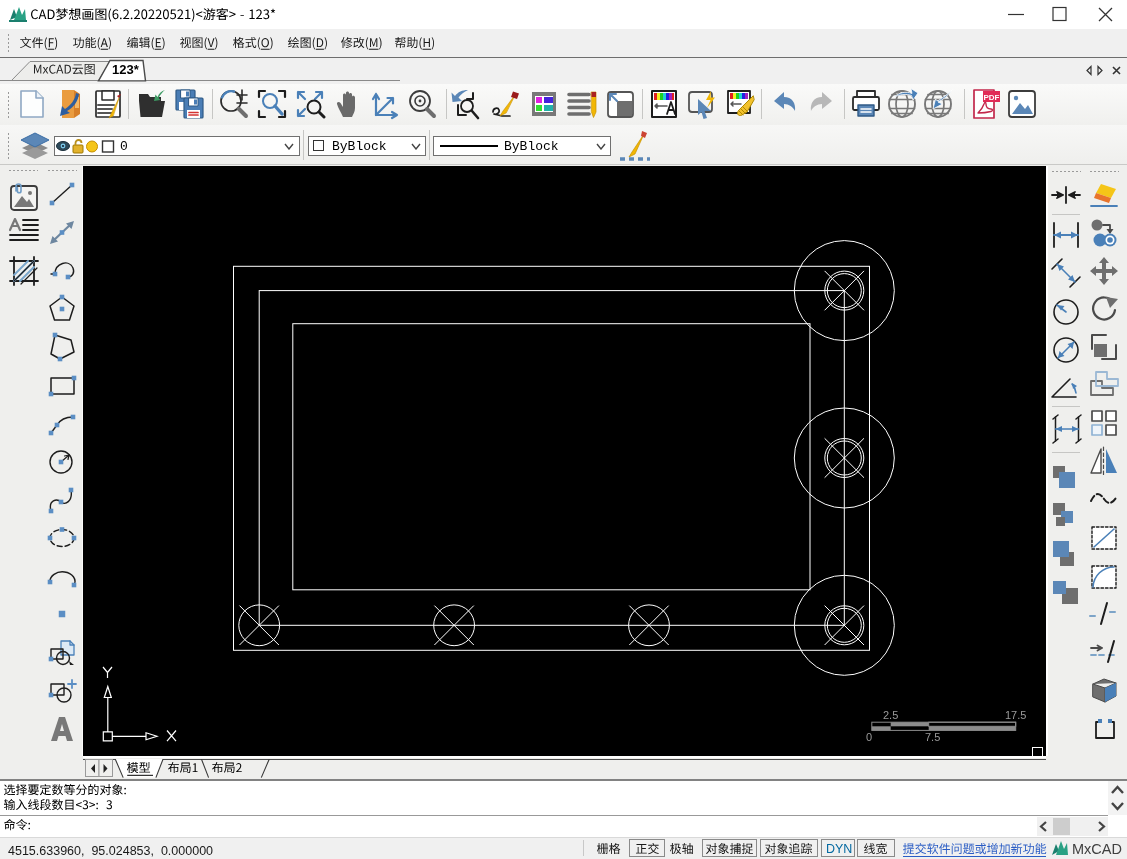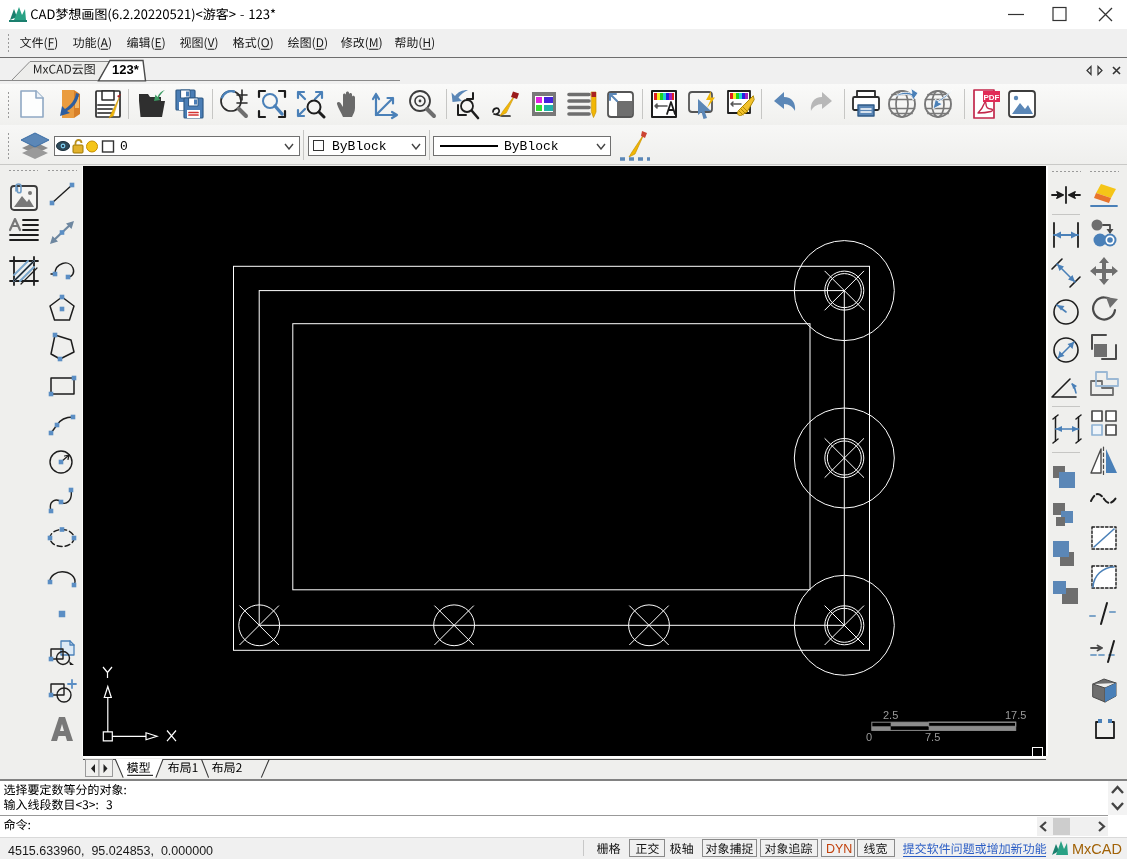--- a/index.html
+++ b/index.html
@@ -603,26 +603,26 @@
     </svg>
 <div class="abs" style="left:702px;top:839px;width:55px;height:18px;border:1px solid #8a8a8a"></div>
 <svg style="position:absolute;left:706px;top:842.5px;overflow:visible" width="47.1" height="11.1" viewBox="0.53 -10.12 47.12 11.08">
       <path d="M0.8 -8.5H4.9V-7.6H0.8ZM4.6 -8.5H4.8L4.9 -8.5L5.5 -8.3Q5.3 -6 4.7 -4.2Q4.1 -2.4 3.2 -1.2Q2.3 0.1 1.2 0.9Q1.1 0.8 1 0.7Q0.9 0.5 0.8 0.4Q0.6 0.3 0.5 0.2Q1.6 -0.5 2.4 -1.7Q3.3 -2.9 3.8 -4.5Q4.4 -6.2 4.6 -8.3ZM1.1 -5.4 1.7 -6Q2.3 -5.5 3 -4.9Q3.6 -4.3 4.2 -3.6Q4.7 -3 5.2 -2.4Q5.7 -1.8 5.9 -1.2L5.2 -0.6Q5 -1.1 4.5 -1.7Q4 -2.3 3.5 -3Q2.9 -3.6 2.3 -4.3Q1.7 -4.9 1.1 -5.4ZM5.8 -7.2H11.5V-6.3H5.8ZM9.2 -10.1H10.1V-0.3Q10.1 0.2 10 0.4Q9.8 0.6 9.6 0.8Q9.3 0.9 8.8 0.9Q8.3 1 7.6 1Q7.5 0.8 7.5 0.7Q7.4 0.5 7.4 0.3Q7.3 0.1 7.3 0Q7.8 0 8.3 0Q8.7 0 8.9 0Q9 0 9.1 -0Q9.2 -0.1 9.2 -0.3ZM6 -4.7 6.8 -5.1Q7 -4.7 7.3 -4.2Q7.6 -3.7 7.8 -3.2Q8 -2.8 8.1 -2.4L7.3 -2Q7.2 -2.4 7 -2.9Q6.8 -3.3 6.6 -3.8Q6.3 -4.3 6 -4.7ZM16.2 -4.6 16.8 -5.1Q17.7 -4.5 18.3 -3.9Q18.9 -3.3 19.2 -2.6Q19.5 -1.9 19.6 -1.3Q19.6 -0.7 19.4 -0.3Q19.2 0.2 18.8 0.5Q18.5 0.7 18.2 0.8Q17.9 0.8 17.6 0.8Q17.3 0.8 17.1 0.8Q16.8 0.8 16.5 0.8Q16.5 0.6 16.4 0.4Q16.4 0.2 16.3 -0Q16.6 0 16.9 0Q17.2 0 17.4 0Q17.6 0 17.9 0Q18.1 -0 18.2 -0.2Q18.6 -0.4 18.7 -0.9Q18.8 -1.4 18.6 -2Q18.4 -2.7 17.8 -3.3Q17.2 -4 16.2 -4.6ZM17.5 -4 18.1 -3.6Q17.7 -3.3 17.2 -3Q16.7 -2.7 16.1 -2.4Q15.5 -2.1 14.9 -1.9Q14.2 -1.6 13.7 -1.5Q13.6 -1.6 13.4 -1.8Q13.3 -2 13.2 -2.1Q13.9 -2.3 14.7 -2.6Q15.5 -2.9 16.3 -3.2Q17 -3.6 17.5 -4ZM18.4 -2.8 19 -2.5Q18.5 -2 17.9 -1.6Q17.2 -1.2 16.5 -0.8Q15.8 -0.5 15 -0.2Q14.2 0.1 13.5 0.3Q13.5 0.2 13.3 -0Q13.1 -0.2 13 -0.4Q13.7 -0.5 14.5 -0.8Q15.2 -1 15.9 -1.4Q16.7 -1.7 17.3 -2.1Q17.9 -2.4 18.4 -2.8ZM15.8 -9.3H19.3V-8.6H15.8ZM18.2 -7.4 18.9 -7.2Q18.4 -6.1 17.6 -5.3Q16.7 -4.5 15.6 -4Q14.5 -3.4 13.2 -3Q13.2 -3.1 13.1 -3.3Q13 -3.4 12.9 -3.5Q12.9 -3.6 12.8 -3.7Q14 -4 15.1 -4.5Q16.2 -5 17 -5.7Q17.8 -6.4 18.2 -7.4ZM21.6 -4.8 22.3 -4.2Q21.8 -3.9 21.3 -3.6Q20.7 -3.2 20.1 -3Q19.6 -2.7 19.1 -2.4L18.5 -2.9Q19 -3.2 19.6 -3.5Q20.1 -3.8 20.7 -4.1Q21.2 -4.5 21.6 -4.8ZM14.8 -6.9V-5.6H21.3V-6.9ZM13.9 -7.6H22.2V-4.9H13.9ZM16.1 -10.1 17 -9.9Q16.4 -9 15.4 -8.1Q14.5 -7.2 13.2 -6.5Q13.2 -6.6 13.1 -6.7Q12.9 -6.8 12.8 -6.9Q12.7 -7 12.6 -7.1Q13.4 -7.5 14.1 -8Q14.8 -8.6 15.3 -9.1Q15.8 -9.6 16.1 -10.1ZM19 -9.3H19.2L19.3 -9.3L19.9 -8.9Q19.7 -8.6 19.5 -8.2Q19.2 -7.9 18.9 -7.6Q18.6 -7.2 18.4 -7Q18.3 -7.1 18.1 -7.2Q17.9 -7.4 17.7 -7.4Q18 -7.7 18.2 -7.9Q18.4 -8.2 18.6 -8.5Q18.9 -8.9 19 -9.1ZM20.4 -3.7Q20.6 -3.1 21.1 -2.5Q21.5 -1.9 22.1 -1.3Q22.7 -0.8 23.4 -0.4Q23.3 -0.3 23.2 -0.2Q23.1 -0.1 23 0.1Q22.9 0.2 22.8 0.3Q22 -0.1 21.4 -0.7Q20.8 -1.3 20.4 -2Q20 -2.7 19.8 -3.3ZM28.5 -8.3H35.4V-7.5H28.5ZM28.8 -6.3H34.7V-5.5H29.6V0.9H28.8ZM34.3 -6.3H35.1V0Q35.1 0.4 35 0.5Q35 0.7 34.7 0.8Q34.5 0.9 34.1 0.9Q33.7 1 33.2 0.9Q33.2 0.8 33.1 0.6Q33 0.4 32.9 0.2Q33.3 0.2 33.7 0.2Q34 0.2 34.1 0.2Q34.3 0.2 34.3 0ZM31.4 -10.1H32.3V0.8H31.4ZM29.1 -4.3H34.8V-3.5H29.1ZM29.1 -2.3H34.8V-1.5H29.1ZM32.8 -9.4 33.2 -10Q33.5 -9.8 33.9 -9.6Q34.3 -9.4 34.6 -9.2Q34.9 -9 35.2 -8.9L34.7 -8.2Q34.5 -8.4 34.2 -8.6Q33.8 -8.8 33.5 -9Q33.1 -9.2 32.8 -9.4ZM24.3 -3.7Q24.9 -3.8 25.5 -4Q26.2 -4.2 26.9 -4.4Q27.7 -4.6 28.4 -4.9L28.5 -4Q27.5 -3.7 26.4 -3.4Q25.4 -3.1 24.5 -2.8ZM24.5 -7.7H28.4V-6.8H24.5ZM26.2 -10.1H27V-0.1Q27 0.3 26.9 0.5Q26.8 0.7 26.6 0.8Q26.4 0.9 26 0.9Q25.6 1 25 1Q25 0.8 24.9 0.6Q24.8 0.3 24.7 0.1Q25.2 0.2 25.5 0.2Q25.8 0.2 25.9 0.1Q26.1 0.1 26.1 0.1Q26.2 0 26.2 -0.1ZM36.3 -3.7Q37.1 -3.9 38.1 -4.2Q39.1 -4.5 40.2 -4.8L40.3 -4Q39.3 -3.7 38.3 -3.4Q37.4 -3.1 36.6 -2.8ZM36.5 -7.7H40.3V-6.8H36.5ZM38 -10.1H38.8V-0.1Q38.8 0.2 38.7 0.5Q38.6 0.7 38.4 0.8Q38.2 0.9 37.8 0.9Q37.5 0.9 36.9 0.9Q36.9 0.8 36.8 0.5Q36.7 0.3 36.6 0.1Q37 0.1 37.3 0.1Q37.7 0.1 37.8 0.1Q37.9 0.1 37.9 0Q38 0 38 -0.1ZM43.8 -3.7H47.1V-2.9H43.8ZM41.7 -2.8Q41.9 -1.9 42.3 -1.4Q42.7 -0.8 43.1 -0.5Q43.6 -0.2 44.2 -0.1Q44.8 -0 45.4 -0Q45.6 -0 45.8 -0Q46.1 -0 46.5 -0Q46.9 -0 47.2 -0Q47.5 -0 47.7 -0Q47.6 0.1 47.5 0.3Q47.4 0.6 47.4 0.7H46.9H45.4Q44.6 0.7 43.9 0.6Q43.3 0.5 42.7 0.1Q42.2 -0.2 41.8 -0.9Q41.4 -1.6 41.1 -2.7ZM43.4 -6H44.3V0.5L43.4 0.2ZM41.2 -4.3 42.1 -4.2Q41.9 -2.5 41.5 -1.2Q41 0.1 40.1 1Q40 0.9 39.9 0.8Q39.8 0.7 39.7 0.6Q39.5 0.4 39.4 0.4Q40.3 -0.4 40.7 -1.5Q41.1 -2.7 41.2 -4.3ZM41.9 -8.7V-6.4H45.8V-8.7ZM41 -9.5H46.7V-5.6H41Z" fill="#1a1a1a"></path>
     </svg>
 <div class="abs" style="left:760px;top:839px;width:58px;height:18px;border:1px solid #8a8a8a"></div>
 <svg style="position:absolute;left:765px;top:842.5px;overflow:visible" width="47.1" height="11.1" viewBox="0.53 -10.16 47.09 11.11">
       <path d="M0.8 -8.5H4.9V-7.6H0.8ZM4.6 -8.5H4.8L4.9 -8.5L5.5 -8.3Q5.3 -6 4.7 -4.2Q4.1 -2.4 3.2 -1.2Q2.3 0.1 1.2 0.9Q1.1 0.8 1 0.7Q0.9 0.5 0.8 0.4Q0.6 0.3 0.5 0.2Q1.6 -0.5 2.4 -1.7Q3.3 -2.9 3.8 -4.5Q4.4 -6.2 4.6 -8.3ZM1.1 -5.4 1.7 -6Q2.3 -5.5 3 -4.9Q3.6 -4.3 4.2 -3.6Q4.7 -3 5.2 -2.4Q5.7 -1.8 5.9 -1.2L5.2 -0.6Q5 -1.1 4.5 -1.7Q4 -2.3 3.5 -3Q2.9 -3.6 2.3 -4.3Q1.7 -4.9 1.1 -5.4ZM5.8 -7.2H11.5V-6.3H5.8ZM9.2 -10.1H10.1V-0.3Q10.1 0.2 10 0.4Q9.8 0.6 9.6 0.8Q9.3 0.9 8.8 0.9Q8.3 1 7.6 1Q7.5 0.8 7.5 0.7Q7.4 0.5 7.4 0.3Q7.3 0.1 7.3 0Q7.8 0 8.3 0Q8.7 0 8.9 0Q9 0 9.1 -0Q9.2 -0.1 9.2 -0.3ZM6 -4.7 6.8 -5.1Q7 -4.7 7.3 -4.2Q7.6 -3.7 7.8 -3.2Q8 -2.8 8.1 -2.4L7.3 -2Q7.2 -2.4 7 -2.9Q6.8 -3.3 6.6 -3.8Q6.3 -4.3 6 -4.7ZM16.2 -4.6 16.8 -5.1Q17.7 -4.5 18.3 -3.9Q18.9 -3.3 19.2 -2.6Q19.5 -1.9 19.6 -1.3Q19.6 -0.7 19.4 -0.3Q19.2 0.2 18.8 0.5Q18.5 0.7 18.2 0.8Q17.9 0.8 17.6 0.8Q17.3 0.8 17.1 0.8Q16.8 0.8 16.5 0.8Q16.5 0.6 16.4 0.4Q16.4 0.2 16.3 -0Q16.6 0 16.9 0Q17.2 0 17.4 0Q17.6 0 17.9 0Q18.1 -0 18.2 -0.2Q18.6 -0.4 18.7 -0.9Q18.8 -1.4 18.6 -2Q18.4 -2.7 17.8 -3.3Q17.2 -4 16.2 -4.6ZM17.5 -4 18.1 -3.6Q17.7 -3.3 17.2 -3Q16.7 -2.7 16.1 -2.4Q15.5 -2.1 14.9 -1.9Q14.2 -1.6 13.7 -1.5Q13.6 -1.6 13.4 -1.8Q13.3 -2 13.2 -2.1Q13.9 -2.3 14.7 -2.6Q15.5 -2.9 16.3 -3.2Q17 -3.6 17.5 -4ZM18.4 -2.8 19 -2.5Q18.5 -2 17.9 -1.6Q17.2 -1.2 16.5 -0.8Q15.8 -0.5 15 -0.2Q14.2 0.1 13.5 0.3Q13.5 0.2 13.3 -0Q13.1 -0.2 13 -0.4Q13.7 -0.5 14.5 -0.8Q15.2 -1 15.9 -1.4Q16.7 -1.7 17.3 -2.1Q17.9 -2.4 18.4 -2.8ZM15.8 -9.3H19.3V-8.6H15.8ZM18.2 -7.4 18.9 -7.2Q18.4 -6.1 17.6 -5.3Q16.7 -4.5 15.6 -4Q14.5 -3.4 13.2 -3Q13.2 -3.1 13.1 -3.3Q13 -3.4 12.9 -3.5Q12.9 -3.6 12.8 -3.7Q14 -4 15.1 -4.5Q16.2 -5 17 -5.7Q17.8 -6.4 18.2 -7.4ZM21.6 -4.8 22.3 -4.2Q21.8 -3.9 21.3 -3.6Q20.7 -3.2 20.1 -3Q19.6 -2.7 19.1 -2.4L18.5 -2.9Q19 -3.2 19.6 -3.5Q20.1 -3.8 20.7 -4.1Q21.2 -4.5 21.6 -4.8ZM14.8 -6.9V-5.6H21.3V-6.9ZM13.9 -7.6H22.2V-4.9H13.9ZM16.1 -10.1 17 -9.9Q16.4 -9 15.4 -8.1Q14.5 -7.2 13.2 -6.5Q13.2 -6.6 13.1 -6.7Q12.9 -6.8 12.8 -6.9Q12.7 -7 12.6 -7.1Q13.4 -7.5 14.1 -8Q14.8 -8.6 15.3 -9.1Q15.8 -9.6 16.1 -10.1ZM19 -9.3H19.2L19.3 -9.3L19.9 -8.9Q19.7 -8.6 19.5 -8.2Q19.2 -7.9 18.9 -7.6Q18.6 -7.2 18.4 -7Q18.3 -7.1 18.1 -7.2Q17.9 -7.4 17.7 -7.4Q18 -7.7 18.2 -7.9Q18.4 -8.2 18.6 -8.5Q18.9 -8.9 19 -9.1ZM20.4 -3.7Q20.6 -3.1 21.1 -2.5Q21.5 -1.9 22.1 -1.3Q22.7 -0.8 23.4 -0.4Q23.3 -0.3 23.2 -0.2Q23.1 -0.1 23 0.1Q22.9 0.2 22.8 0.3Q22 -0.1 21.4 -0.7Q20.8 -1.3 20.4 -2Q20 -2.7 19.8 -3.3ZM29.1 -8.8H34.3V-5.7H29.1V-6.4H33.4V-8.1H29.1ZM31.1 -10.2 32.1 -10Q31.9 -9.6 31.7 -9.1Q31.5 -8.7 31.4 -8.4L30.6 -8.6Q30.7 -8.9 30.9 -9.4Q31 -9.8 31.1 -10.2ZM28.7 -8.8H29.6V-1H28.7ZM24.9 -9.2 25.6 -9.7Q25.9 -9.4 26.2 -9.1Q26.6 -8.8 26.9 -8.4Q27.2 -8.1 27.4 -7.9L26.7 -7.3Q26.5 -7.6 26.2 -7.9Q25.9 -8.2 25.6 -8.6Q25.2 -8.9 24.9 -9.2ZM27.1 -5.9V-0.8H26.3V-5H24.6V-5.9ZM29.2 -4.5H34.7V-1.1H29.2V-1.8H33.9V-3.8H29.2ZM26.7 -1.2Q27 -1.2 27.2 -1Q27.5 -0.8 27.9 -0.6Q28.5 -0.2 29.2 -0.2Q30 -0.1 31 -0.1Q31.5 -0.1 32.1 -0.1Q32.7 -0.1 33.4 -0.1Q34 -0.2 34.6 -0.2Q35.2 -0.3 35.6 -0.3Q35.6 -0.2 35.5 -0Q35.5 0.1 35.4 0.3Q35.4 0.5 35.4 0.6Q35 0.6 34.4 0.7Q33.9 0.7 33.2 0.7Q32.6 0.7 32 0.7Q31.4 0.7 30.9 0.7Q29.9 0.7 29.1 0.6Q28.3 0.5 27.8 0.2Q27.4 -0 27.2 -0.2Q26.9 -0.4 26.7 -0.4Q26.5 -0.4 26.3 -0.2Q26 -0 25.7 0.2Q25.4 0.5 25.1 0.9L24.6 0.1Q25.1 -0.4 25.7 -0.8Q26.3 -1.2 26.7 -1.2ZM42.1 -6.5H46.3V-5.7H42.1ZM41 -4.3H47.5V-3.5H41ZM41.1 -8.6H47.3V-6.6H46.4V-7.8H41.9V-6.6H41.1ZM43.8 -3.9H44.6V-0Q44.6 0.3 44.5 0.5Q44.5 0.7 44.2 0.8Q44 0.9 43.6 0.9Q43.2 0.9 42.7 0.9Q42.6 0.7 42.6 0.5Q42.5 0.3 42.4 0.1Q42.8 0.2 43.1 0.2Q43.5 0.2 43.6 0.1Q43.8 0.1 43.8 -0ZM42.1 -2.7 42.9 -2.4Q42.7 -2 42.4 -1.5Q42.1 -1 41.8 -0.5Q41.4 -0.1 41.1 0.3Q41 0.2 40.9 0.1Q40.8 -0 40.7 -0.1Q40.5 -0.2 40.4 -0.3Q40.9 -0.7 41.3 -1.4Q41.8 -2 42.1 -2.7ZM45.4 -2.4 46.1 -2.7Q46.4 -2.3 46.7 -1.8Q47 -1.4 47.2 -1Q47.5 -0.5 47.6 -0.2L46.8 0.2Q46.7 -0.2 46.5 -0.6Q46.2 -1 46 -1.5Q45.7 -2 45.4 -2.4ZM37.7 -8.8V-6.7H39.7V-8.8ZM37 -9.6H40.5V-5.9H37ZM38.6 -6.2H39.3V-0.8H38.6ZM37 -4.7H37.8V-0.4H37ZM36.4 -0.5Q36.9 -0.6 37.6 -0.8Q38.3 -1 39.1 -1.2Q39.9 -1.5 40.7 -1.7L40.8 -0.9Q39.7 -0.6 38.6 -0.2Q37.5 0.1 36.6 0.3ZM38.9 -4.2H40.7V-3.4H38.9ZM43.2 -9.9 44.1 -10.1Q44.3 -9.7 44.5 -9.2Q44.7 -8.8 44.8 -8.4L43.9 -8.2Q43.8 -8.5 43.6 -9Q43.4 -9.5 43.2 -9.9Z" fill="#1a1a1a"></path>
     </svg>
 <div class="abs" style="left:821px;top:839px;width:34px;height:18px;border:1px solid #8a8a8a"></div>
-<div class="abs" style="left:826px;top:842px;font:12.5px 'Liberation Sans';color:#c2410c">DYN</div>
+<div class="abs" style="left:826px;top:842px;font:12.5px 'Liberation Sans';color:#0369a1">DYN</div>
 <div class="abs" style="left:857px;top:839px;width:38px;height:18px;border:1px solid #8a8a8a"></div>
 <svg style="position:absolute;left:864px;top:842.5px;overflow:visible" width="23.0" height="11.3" viewBox="0.57 -10.2 22.96 11.33">
       <path d="M0.9 -2.2Q0.9 -2.3 0.9 -2.4Q0.8 -2.6 0.8 -2.7Q0.7 -2.9 0.7 -3Q0.9 -3.1 1.1 -3.3Q1.3 -3.5 1.6 -3.8Q1.7 -4 2 -4.3Q2.3 -4.7 2.6 -5.2Q3 -5.7 3.4 -6.3Q3.7 -6.9 4.1 -7.6L4.8 -7.1Q4.1 -5.9 3.3 -4.7Q2.4 -3.5 1.6 -2.7V-2.6Q1.6 -2.6 1.5 -2.6Q1.4 -2.6 1.2 -2.5Q1.1 -2.4 1 -2.3Q0.9 -2.3 0.9 -2.2ZM0.9 -2.2 0.9 -2.9 1.3 -3.2 4.6 -3.8Q4.6 -3.6 4.6 -3.4Q4.6 -3.2 4.6 -3.1Q3.5 -2.8 2.8 -2.7Q2.1 -2.5 1.7 -2.4Q1.4 -2.4 1.2 -2.3Q1 -2.2 0.9 -2.2ZM0.9 -5.1Q0.8 -5.2 0.8 -5.3Q0.7 -5.5 0.7 -5.6Q0.6 -5.8 0.6 -5.9Q0.7 -6 0.9 -6.2Q1.1 -6.4 1.3 -6.7Q1.3 -6.8 1.5 -7.2Q1.7 -7.5 2 -8Q2.2 -8.4 2.5 -9Q2.7 -9.5 2.9 -10L3.7 -9.6Q3.4 -8.9 3 -8.2Q2.7 -7.4 2.2 -6.8Q1.8 -6.1 1.4 -5.6V-5.5Q1.4 -5.5 1.3 -5.5Q1.2 -5.4 1.1 -5.4Q1 -5.3 0.9 -5.2Q0.9 -5.1 0.9 -5.1ZM0.9 -5.1 0.8 -5.7 1.3 -6 3.5 -6.2Q3.5 -6.1 3.5 -5.9Q3.4 -5.6 3.4 -5.5Q2.7 -5.4 2.2 -5.3Q1.7 -5.3 1.5 -5.2Q1.2 -5.2 1.1 -5.1Q0.9 -5.1 0.9 -5.1ZM0.6 -0.7Q1.1 -0.8 1.8 -0.9Q2.4 -1.1 3.2 -1.3Q3.9 -1.5 4.6 -1.7L4.8 -1Q3.7 -0.6 2.7 -0.3Q1.7 -0 0.8 0.2ZM5.2 -7.2 10.8 -8 11 -7.2 5.3 -6.4ZM5 -4.6 11.2 -5.8 11.3 -5 5.1 -3.8ZM7 -10.1H7.9Q7.9 -8.7 8 -7.4Q8 -6.1 8.2 -5Q8.3 -3.8 8.5 -2.9Q8.7 -2 9 -1.3Q9.3 -0.7 9.6 -0.3Q10 0.1 10.4 0.1Q10.5 0.1 10.6 -0.1Q10.7 -0.2 10.8 -0.5Q10.9 -0.8 10.9 -1.3Q11 -1.1 11.2 -1Q11.4 -0.9 11.6 -0.8Q11.5 -0.1 11.3 0.2Q11.2 0.6 10.9 0.8Q10.7 0.9 10.3 0.9Q9.7 0.9 9.2 0.5Q8.7 0.1 8.4 -0.6Q8 -1.4 7.8 -2.4Q7.5 -3.4 7.3 -4.6Q7.2 -5.9 7.1 -7.3Q7 -8.6 7 -10.1ZM8.5 -9.4 9 -9.9Q9.3 -9.7 9.6 -9.6Q9.9 -9.4 10.2 -9.2Q10.5 -9 10.7 -8.8L10.2 -8.3Q9.9 -8.5 9.4 -8.8Q8.9 -9.1 8.5 -9.4ZM10.6 -4.2 11.4 -3.8Q10.7 -2.8 9.8 -1.9Q8.8 -1.1 7.6 -0.4Q6.4 0.3 5.1 0.7Q5 0.6 4.9 0.4Q4.7 0.2 4.6 0Q5.9 -0.4 7 -1Q8.2 -1.6 9.1 -2.4Q10 -3.2 10.6 -4.2ZM12.9 -9H23.1V-6.8H22.2V-8.2H13.8V-6.8H12.9ZM14.1 -7H21.9V-6.3H14.1ZM15.9 -7.8H16.8V-5.4H15.9ZM19.2 -7.8H20.1V-5.4H19.2ZM18.3 -2.3H19.2V-0.4Q19.2 -0.1 19.3 -0.1Q19.4 0 19.9 0Q20 0 20.3 0Q20.6 0 20.9 0Q21.2 0 21.5 0Q21.8 0 22 0Q22.3 0 22.4 -0.1Q22.6 -0.2 22.6 -0.6Q22.7 -1 22.7 -1.8Q22.8 -1.7 23 -1.6Q23.1 -1.6 23.3 -1.5Q23.4 -1.5 23.5 -1.4Q23.5 -0.5 23.3 -0Q23.2 0.4 22.9 0.6Q22.6 0.8 22 0.8Q22 0.8 21.7 0.8Q21.5 0.8 21.2 0.8Q20.9 0.8 20.6 0.8Q20.3 0.8 20.1 0.8Q19.9 0.8 19.8 0.8Q19.2 0.8 18.9 0.7Q18.5 0.6 18.4 0.4Q18.3 0.1 18.3 -0.3ZM17.2 -9.9 18.1 -10.2Q18.3 -9.9 18.5 -9.5Q18.7 -9.1 18.8 -8.8L17.8 -8.5Q17.8 -8.8 17.6 -9.2Q17.4 -9.6 17.2 -9.9ZM17.3 -3.8H18.2V-2.8Q18.2 -2.4 18.2 -2Q18.1 -1.6 17.8 -1.2Q17.5 -0.8 16.9 -0.4Q16.3 0.1 15.4 0.4Q14.5 0.8 13.1 1.1Q13.1 1 13 0.9Q12.8 0.8 12.7 0.6Q12.6 0.5 12.5 0.4Q13.8 0.1 14.7 -0.2Q15.6 -0.5 16.1 -0.9Q16.6 -1.2 16.9 -1.6Q17.1 -1.9 17.2 -2.2Q17.3 -2.6 17.3 -2.8ZM14.4 -5H21.6V-1.3H20.6V-4.2H15.3V-1.2H14.4Z" fill="#1a1a1a"></path>
     </svg>
 <svg style="position:absolute;left:903px;top:842.5px;overflow:visible" width="143.2" height="11.2" viewBox="0.35 -10.19 143.21 11.18">
       <path d="M5.7 -7.4V-6.5H9.7V-7.4ZM5.7 -9V-8.1H9.7V-9ZM4.9 -9.7H10.6V-5.8H4.9ZM4.4 -4.9H11.3V-4.1H4.4ZM7.3 -4.5H8.2V0.4L7.3 0ZM5.7 -2.3Q6 -1.3 6.5 -0.8Q7.1 -0.3 7.8 -0.2Q8.5 -0 9.3 -0Q9.4 -0 9.7 -0Q10 -0 10.4 -0Q10.8 -0 11.2 -0Q11.5 -0 11.6 -0Q11.6 0.1 11.5 0.2Q11.5 0.4 11.4 0.5Q11.4 0.7 11.4 0.8H10.9H9.3Q8.5 0.8 7.9 0.7Q7.2 0.6 6.7 0.3Q6.2 -0 5.8 -0.6Q5.4 -1.2 5.2 -2.1ZM7.9 -2.7H10.7V-2H7.9ZM5.1 -3.6 6 -3.5Q5.8 -2 5.3 -0.9Q4.8 0.2 4 1Q4 0.9 3.8 0.8Q3.7 0.7 3.6 0.6Q3.4 0.5 3.4 0.4Q4.2 -0.2 4.6 -1.2Q5 -2.2 5.1 -3.6ZM0.3 -3.7Q1 -3.9 2 -4.2Q3 -4.5 4 -4.8L4.1 -4Q3.2 -3.7 2.3 -3.4Q1.3 -3.1 0.6 -2.8ZM0.5 -7.7H4.1V-6.8H0.5ZM2 -10.1H2.8V-0.2Q2.8 0.2 2.7 0.4Q2.6 0.6 2.4 0.7Q2.2 0.8 1.8 0.9Q1.5 0.9 0.9 0.9Q0.9 0.7 0.8 0.5Q0.7 0.2 0.6 0Q1 0.1 1.3 0.1Q1.7 0.1 1.8 0.1Q1.9 0.1 1.9 0Q2 -0 2 -0.2ZM19.8 -5.1 20.7 -4.9Q20.1 -3.2 19 -2.1Q17.9 -0.9 16.4 -0.2Q14.9 0.5 13.1 1Q13.1 0.9 13 0.7Q12.9 0.6 12.8 0.4Q12.7 0.3 12.6 0.2Q14.4 -0.2 15.8 -0.9Q17.2 -1.5 18.2 -2.6Q19.3 -3.6 19.8 -5.1ZM15.8 -7.2 16.7 -6.8Q16.3 -6.3 15.7 -5.8Q15.2 -5.3 14.6 -4.8Q14.1 -4.4 13.5 -4Q13.5 -4.1 13.3 -4.3Q13.2 -4.4 13.1 -4.5Q12.9 -4.6 12.8 -4.7Q13.4 -5 13.9 -5.4Q14.5 -5.8 15 -6.3Q15.5 -6.7 15.8 -7.2ZM16.2 -5.1Q17.1 -3 18.9 -1.7Q20.7 -0.4 23.5 0.1Q23.4 0.2 23.3 0.3Q23.2 0.4 23.1 0.6Q23 0.8 22.9 0.9Q21 0.5 19.6 -0.2Q18.1 -1 17.1 -2.1Q16.1 -3.3 15.4 -4.8ZM12.8 -8.4H23.2V-7.5H12.8ZM19.4 -6.7 20.1 -7.2Q20.7 -6.8 21.3 -6.3Q21.9 -5.9 22.4 -5.4Q22.9 -5 23.2 -4.6L22.5 -4Q22.2 -4.4 21.7 -4.9Q21.2 -5.3 20.6 -5.8Q20 -6.3 19.4 -6.7ZM17 -9.9 17.9 -10.2Q18.1 -9.8 18.4 -9.4Q18.6 -8.9 18.7 -8.6L17.9 -8.3Q17.8 -8.6 17.5 -9.1Q17.3 -9.5 17 -9.9ZM31 -8.2H34.8V-7.4H31ZM31.1 -10.1 32 -10Q31.8 -8.9 31.6 -8Q31.3 -7.1 31 -6.2Q30.7 -5.4 30.3 -4.8Q30.2 -4.9 30.1 -5Q29.9 -5.1 29.8 -5.2Q29.6 -5.3 29.5 -5.3Q30 -5.9 30.3 -6.6Q30.6 -7.4 30.8 -8.3Q31 -9.2 31.1 -10.1ZM34.6 -8.2H34.8L34.9 -8.3L35.5 -8.1Q35.4 -7.6 35.3 -7Q35.1 -6.4 35 -5.8Q34.8 -5.3 34.7 -4.9L34 -5.1Q34.1 -5.5 34.2 -6Q34.3 -6.5 34.4 -7Q34.5 -7.6 34.6 -8.1ZM32 -6.3H32.8V-5.7Q32.8 -5 32.8 -4.2Q32.7 -3.3 32.4 -2.4Q32.1 -1.6 31.5 -0.7Q30.9 0.2 29.9 1Q29.8 0.9 29.7 0.8Q29.6 0.6 29.5 0.5Q29.3 0.4 29.2 0.4Q30.2 -0.4 30.7 -1.2Q31.3 -2 31.6 -2.8Q31.8 -3.6 31.9 -4.3Q32 -5.1 32 -5.7ZM32.8 -4.7Q33 -3.6 33.4 -2.6Q33.7 -1.7 34.3 -0.9Q34.8 -0.2 35.6 0.2Q35.5 0.3 35.4 0.4Q35.3 0.6 35.2 0.7Q35.1 0.8 35 1Q34.2 0.5 33.6 -0.4Q33 -1.2 32.6 -2.3Q32.3 -3.3 32 -4.6ZM24.6 -8.7H29.7V-7.8H24.6ZM27.3 -6.8H28.2V0.9H27.3ZM24.5 -2Q25.1 -2.1 26 -2.2Q26.8 -2.3 27.8 -2.5Q28.8 -2.6 29.7 -2.8L29.8 -1.9Q28.4 -1.7 27.1 -1.5Q25.7 -1.3 24.7 -1.1ZM25.1 -4Q25.1 -4.1 25.1 -4.2Q25 -4.4 24.9 -4.5Q24.9 -4.7 24.8 -4.8Q25 -4.8 25.2 -5.1Q25.3 -5.3 25.5 -5.7Q25.6 -5.9 25.8 -6.4Q25.9 -6.8 26.1 -7.4Q26.4 -8 26.6 -8.7Q26.8 -9.4 26.9 -10.1L27.8 -9.9Q27.5 -8.9 27.2 -7.9Q26.9 -7 26.5 -6.1Q26.2 -5.2 25.8 -4.5V-4.5Q25.8 -4.5 25.7 -4.4Q25.6 -4.4 25.5 -4.3Q25.3 -4.2 25.2 -4.1Q25.1 -4 25.1 -4ZM25.1 -4V-4.7L25.6 -5H29.7L29.7 -4.1H26.1Q25.7 -4.1 25.5 -4.1Q25.2 -4.1 25.1 -4ZM43.3 -9.9H44.2V1H43.3ZM41.2 -9.5 42 -9.3Q41.9 -8.5 41.7 -7.7Q41.4 -6.9 41.1 -6.2Q40.8 -5.5 40.5 -4.9Q40.4 -5 40.3 -5.1Q40.1 -5.2 40 -5.2Q39.8 -5.3 39.7 -5.4Q40.1 -5.9 40.3 -6.5Q40.6 -7.2 40.8 -7.9Q41 -8.7 41.2 -9.5ZM41.3 -7.6H46.9V-6.7H41.1ZM39.8 -4.1H47.4V-3.2H39.8ZM39.2 -10 40.1 -9.8Q39.7 -8.8 39.2 -7.8Q38.7 -6.8 38.1 -5.9Q37.5 -5 36.9 -4.4Q36.9 -4.5 36.8 -4.6Q36.7 -4.8 36.6 -5Q36.5 -5.1 36.4 -5.2Q36.9 -5.8 37.5 -6.6Q38 -7.4 38.4 -8.3Q38.9 -9.1 39.2 -10ZM38 -6.9 38.9 -7.8 38.9 -7.8V0.9H38ZM49.1 -7.4H50V1H49.1ZM49.2 -9.5 49.9 -9.9Q50.2 -9.6 50.5 -9.3Q50.9 -8.9 51.2 -8.6Q51.5 -8.2 51.7 -8L51 -7.5Q50.8 -7.7 50.5 -8.1Q50.2 -8.4 49.9 -8.8Q49.5 -9.2 49.2 -9.5ZM52.3 -9.4H58.6V-8.6H52.3ZM58 -9.4H58.9V-0.3Q58.9 0.1 58.8 0.4Q58.7 0.6 58.4 0.7Q58.1 0.8 57.6 0.8Q57.1 0.9 56.4 0.9Q56.3 0.7 56.2 0.4Q56.2 0.1 56.1 -0Q56.4 -0 56.8 -0Q57.1 -0 57.4 -0Q57.6 -0 57.7 -0Q57.9 -0 57.9 -0.1Q58 -0.1 58 -0.3ZM52.3 -6.4H56.1V-2H52.3V-2.8H55.2V-5.6H52.3ZM51.9 -6.4H52.7V-1.2H51.9ZM62.1 -7.4V-6.5H64.6V-7.4ZM62.1 -8.9V-8H64.6V-8.9ZM61.3 -9.6H65.4V-5.8H61.3ZM60.6 -4.9H66V-4.2H60.6ZM66 -9.5H71.5V-8.8H66ZM63 -4.7H63.8V-0.1L63 -0.6ZM63.4 -2.9H65.8V-2.2H63.4ZM68.3 -9.3 69.2 -9.1Q69 -8.6 68.8 -8.2Q68.7 -7.7 68.5 -7.4L67.8 -7.5Q67.9 -7.9 68.1 -8.4Q68.2 -8.9 68.3 -9.3ZM62 -2.4Q62.3 -1.6 62.8 -1.1Q63.3 -0.7 64 -0.4Q64.7 -0.2 65.5 -0.1Q66.4 -0.1 67.4 -0.1Q67.5 -0.1 67.9 -0.1Q68.4 -0.1 68.9 -0.1Q69.4 -0.1 69.9 -0.1Q70.5 -0.1 70.9 -0.1Q71.4 -0.1 71.6 -0.1Q71.5 0.1 71.4 0.3Q71.3 0.5 71.2 0.7H70.4H67.4Q66.2 0.7 65.3 0.6Q64.4 0.5 63.6 0.2Q62.9 -0.1 62.4 -0.7Q61.8 -1.2 61.5 -2.2ZM66.5 -7.6H70.9V-2.6H70.1V-6.9H67.2V-2.6H66.5ZM61.5 -3.6 62.3 -3.6Q62.2 -2.1 61.9 -1Q61.7 0.1 61.1 0.9Q61 0.9 60.9 0.8Q60.7 0.7 60.6 0.6Q60.5 0.5 60.4 0.5Q61 -0.2 61.2 -1.3Q61.4 -2.3 61.5 -3.6ZM68.3 -6.4H69.1Q69.1 -5.1 68.9 -4.1Q68.8 -3.1 68.5 -2.4Q68.2 -1.7 67.6 -1.2Q67 -0.7 65.9 -0.3Q65.9 -0.5 65.7 -0.6Q65.6 -0.8 65.5 -0.9Q66.4 -1.2 67 -1.7Q67.6 -2.1 67.8 -2.8Q68.1 -3.4 68.2 -4.3Q68.3 -5.2 68.3 -6.4ZM68.8 -2.2 69.3 -2.7Q69.7 -2.5 70.1 -2.1Q70.5 -1.8 70.8 -1.5Q71.2 -1.2 71.4 -0.9L70.9 -0.4Q70.7 -0.7 70.3 -1Q69.9 -1.3 69.5 -1.6Q69.1 -2 68.8 -2.2ZM78.6 -10.1H79.6Q79.6 -8.7 79.7 -7.4Q79.8 -6.1 79.9 -5Q80.1 -3.9 80.3 -3Q80.6 -2 80.9 -1.4Q81.2 -0.7 81.5 -0.3Q81.8 0 82.2 0Q82.5 0 82.6 -0.5Q82.7 -1 82.8 -2.2Q82.9 -2.1 83.1 -1.9Q83.4 -1.8 83.5 -1.7Q83.5 -0.7 83.3 -0.1Q83.1 0.5 82.9 0.7Q82.6 1 82.1 1Q81.5 1 81 0.5Q80.5 0.1 80.2 -0.6Q79.8 -1.4 79.5 -2.4Q79.2 -3.4 79 -4.7Q78.8 -5.9 78.7 -7.3Q78.6 -8.6 78.6 -10.1ZM80.3 -9.5 80.8 -10Q81.2 -9.9 81.6 -9.7Q82 -9.5 82.3 -9.2Q82.7 -9 82.9 -8.8L82.4 -8.2Q82.1 -8.4 81.8 -8.6Q81.5 -8.9 81.1 -9.1Q80.7 -9.3 80.3 -9.5ZM81.9 -6.4 82.8 -6.2Q82 -3.8 80.6 -2Q79.3 -0.2 77.4 1Q77.3 0.9 77.2 0.7Q77.1 0.6 76.9 0.5Q76.8 0.3 76.7 0.3Q78.6 -0.8 79.9 -2.4Q81.2 -4.1 81.9 -6.4ZM72.8 -8.2H83.2V-7.3H72.8ZM72.7 -0.8Q73.4 -0.9 74.3 -1.1Q75.1 -1.3 76.1 -1.5Q77.1 -1.7 78.1 -1.9L78.1 -1Q77.2 -0.8 76.3 -0.6Q75.3 -0.4 74.5 -0.2Q73.6 -0 72.9 0.1ZM74.3 -5.4V-3.3H76.8V-5.4ZM73.5 -6.2H77.7V-2.6H73.5ZM84.6 -7.1H88V-6.3H84.6ZM85.9 -9.9H86.8V-1.9H85.9ZM84.5 -1.6Q85.2 -1.8 86.1 -2.1Q87 -2.4 88 -2.8L88.1 -2Q87.3 -1.6 86.4 -1.3Q85.5 -0.9 84.8 -0.7ZM89.3 -9.7 90.1 -10.1Q90.3 -9.7 90.6 -9.4Q90.8 -9 90.9 -8.7L90.1 -8.3Q90 -8.6 89.8 -9Q89.5 -9.4 89.3 -9.7ZM93.3 -10.1 94.2 -9.8Q93.9 -9.3 93.6 -8.8Q93.3 -8.3 93 -8L92.3 -8.3Q92.5 -8.5 92.7 -8.9Q92.8 -9.2 93 -9.5Q93.2 -9.8 93.3 -10.1ZM91.3 -8H92V-4.7H91.3ZM89.6 -1.9H93.9V-1.2H89.6ZM89.6 -0.3H93.9V0.3H89.6ZM89.1 -3.6H94.3V0.9H93.5V-2.9H89.9V0.9H89.1ZM89.2 -7.7V-5H94.1V-7.7ZM88.5 -8.3H94.9V-4.4H88.5ZM89.6 -7.2 90.1 -7.3Q90.4 -7 90.6 -6.5Q90.9 -6 91 -5.7L90.4 -5.4Q90.3 -5.8 90.1 -6.3Q89.9 -6.7 89.6 -7.2ZM93.2 -7.3 93.8 -7.1Q93.6 -6.7 93.3 -6.2Q93 -5.7 92.8 -5.4L92.3 -5.6Q92.4 -5.8 92.6 -6.1Q92.8 -6.4 93 -6.8Q93.1 -7.1 93.2 -7.3ZM103.3 -1H106.5V-0.1H103.3ZM96.6 -7.8H101.3V-6.9H96.6ZM102.9 -8.6H107V0.7H106.1V-7.7H103.7V0.8H102.9ZM101 -7.8H101.9Q101.9 -7.8 101.9 -7.7Q101.9 -7.6 101.9 -7.5Q101.9 -7.4 101.9 -7.3Q101.8 -5.3 101.8 -4Q101.8 -2.6 101.7 -1.7Q101.7 -0.9 101.6 -0.4Q101.5 0.1 101.3 0.3Q101.2 0.5 101 0.6Q100.8 0.7 100.5 0.7Q100.3 0.8 99.9 0.8Q99.5 0.8 99.1 0.7Q99.1 0.5 99 0.3Q99 0 98.8 -0.2Q99.3 -0.1 99.6 -0.1Q100 -0.1 100.1 -0.1Q100.3 -0.1 100.4 -0.2Q100.5 -0.2 100.5 -0.3Q100.6 -0.4 100.7 -0.9Q100.8 -1.3 100.8 -2.2Q100.9 -3 100.9 -4.3Q101 -5.7 101 -7.6ZM98.3 -9.9H99.2Q99.2 -8.3 99.2 -6.7Q99.1 -5.1 98.9 -3.7Q98.7 -2.3 98.3 -1.1Q97.8 0.1 97 1Q97 0.9 96.8 0.7Q96.7 0.6 96.6 0.5Q96.5 0.4 96.3 0.4Q96.9 -0.3 97.3 -1.1Q97.7 -2 97.9 -3Q98.1 -4 98.2 -5.1Q98.3 -6.2 98.3 -7.4Q98.3 -8.7 98.3 -9.9ZM115 -6H119.5V-5.2H115ZM108.7 -8.8H114V-8.1H108.7ZM108.6 -4.1H114.1V-3.3H108.6ZM108.5 -6.1H114.2V-5.3H108.5ZM117.3 -5.7H118.2V0.9H117.3ZM109.5 -7.8 110.2 -8Q110.4 -7.6 110.6 -7.1Q110.7 -6.6 110.8 -6.3L110 -6.1Q109.9 -6.4 109.8 -6.9Q109.7 -7.4 109.5 -7.8ZM112.5 -8 113.4 -7.8Q113.2 -7.3 113 -6.7Q112.7 -6.2 112.6 -5.8L111.8 -5.9Q111.9 -6.2 112.1 -6.6Q112.2 -7 112.3 -7.3Q112.4 -7.7 112.5 -8ZM118.4 -9.9 119.1 -9.2Q118.6 -9 117.8 -8.8Q117.1 -8.6 116.4 -8.5Q115.6 -8.3 114.9 -8.2Q114.9 -8.4 114.8 -8.6Q114.7 -8.8 114.6 -8.9Q115.3 -9 116 -9.2Q116.7 -9.3 117.3 -9.5Q118 -9.7 118.4 -9.9ZM110.6 -9.9 111.4 -10.1Q111.6 -9.8 111.8 -9.3Q112 -8.9 112.1 -8.6L111.3 -8.3Q111.2 -8.6 111 -9.1Q110.8 -9.5 110.6 -9.9ZM111 -5.6H111.8V-0.2Q111.8 0.1 111.8 0.3Q111.7 0.5 111.5 0.6Q111.3 0.7 111 0.7Q110.6 0.7 110.2 0.7Q110.2 0.5 110.1 0.3Q110 0.1 109.9 -0.1Q110.3 -0.1 110.5 -0.1Q110.8 -0.1 110.9 -0.1Q111 -0.1 111 -0.2ZM114.6 -8.9H115.5V-4.8Q115.5 -4.2 115.4 -3.4Q115.4 -2.7 115.3 -1.9Q115.1 -1.2 114.9 -0.4Q114.6 0.3 114.2 0.8Q114.2 0.8 114 0.7Q113.9 0.5 113.8 0.4Q113.6 0.4 113.5 0.3Q114 -0.4 114.3 -1.3Q114.5 -2.2 114.6 -3.1Q114.6 -4 114.6 -4.8ZM112.3 -2.6 112.9 -2.9Q113.2 -2.4 113.5 -1.9Q113.8 -1.4 113.9 -1L113.3 -0.6Q113.2 -1 112.9 -1.6Q112.6 -2.1 112.3 -2.6ZM109.6 -2.8 110.4 -2.6Q110.1 -2 109.8 -1.4Q109.5 -0.8 109.1 -0.4Q109 -0.5 108.8 -0.6Q108.6 -0.7 108.5 -0.8Q108.9 -1.2 109.1 -1.7Q109.4 -2.3 109.6 -2.8ZM120.6 -8.7H125V-7.8H120.6ZM125.1 -7.3H130.8V-6.5H125.1ZM122.4 -8.3H123.3V-2.3H122.4ZM130.4 -7.3H131.3Q131.3 -7.3 131.3 -7.3Q131.3 -7.2 131.3 -7.1Q131.3 -6.9 131.3 -6.9Q131.2 -5 131.1 -3.7Q131.1 -2.4 131 -1.6Q130.9 -0.8 130.8 -0.3Q130.6 0.2 130.5 0.4Q130.3 0.6 130.1 0.7Q129.8 0.8 129.5 0.8Q129.2 0.9 128.8 0.9Q128.3 0.8 127.8 0.8Q127.8 0.6 127.7 0.4Q127.6 0.1 127.5 -0.1Q128 -0 128.5 -0Q129 -0 129.2 -0Q129.3 -0 129.5 -0Q129.6 -0.1 129.7 -0.2Q129.8 -0.3 129.9 -0.8Q130 -1.2 130.1 -2Q130.2 -2.8 130.3 -4.1Q130.3 -5.3 130.4 -7.1ZM120.5 -2.2Q121 -2.3 121.8 -2.5Q122.6 -2.7 123.5 -3Q124.3 -3.2 125.2 -3.4L125.3 -2.6Q124.1 -2.2 122.9 -1.9Q121.6 -1.5 120.7 -1.3ZM127.2 -9.9H128.1Q128.1 -8.5 128 -7.2Q128 -5.9 127.8 -4.7Q127.6 -3.5 127.2 -2.4Q126.8 -1.4 126.1 -0.5Q125.4 0.3 124.3 1Q124.3 0.9 124.2 0.7Q124.1 0.6 123.9 0.5Q123.8 0.3 123.7 0.3Q124.7 -0.3 125.4 -1.1Q126.1 -1.9 126.4 -2.9Q126.8 -3.8 126.9 -5Q127.1 -6.1 127.1 -7.3Q127.1 -8.6 127.2 -9.9ZM133.2 -5.8H137V-5H134V0.9H133.2ZM136.6 -5.8H137.5V-0.1Q137.5 0.3 137.4 0.5Q137.3 0.7 137.1 0.8Q136.8 0.9 136.4 0.9Q136 0.9 135.5 0.9Q135.4 0.7 135.3 0.5Q135.2 0.3 135.2 0.1Q135.6 0.1 135.9 0.1Q136.3 0.1 136.4 0.1Q136.5 0.1 136.6 0.1Q136.6 0 136.6 -0.1ZM133.6 -4H137.1V-3.3H133.6ZM133.6 -2.2H137.1V-1.5H133.6ZM138.6 -10.1H139.5V-6.1Q139.5 -5.8 139.6 -5.7Q139.7 -5.6 140.1 -5.6Q140.2 -5.6 140.5 -5.6Q140.7 -5.6 141.1 -5.6Q141.4 -5.6 141.6 -5.6Q141.9 -5.6 142 -5.6Q142.3 -5.6 142.4 -5.7Q142.5 -5.8 142.6 -6.1Q142.6 -6.4 142.7 -7Q142.8 -6.9 143 -6.8Q143.3 -6.7 143.5 -6.7Q143.4 -5.9 143.3 -5.5Q143.1 -5.1 142.9 -5Q142.6 -4.8 142.1 -4.8Q142.1 -4.8 141.8 -4.8Q141.6 -4.8 141.4 -4.8Q141.1 -4.8 140.8 -4.8Q140.5 -4.8 140.3 -4.8Q140.1 -4.8 140.1 -4.8Q139.5 -4.8 139.2 -4.9Q138.9 -5 138.7 -5.3Q138.6 -5.6 138.6 -6.1ZM142.3 -9.2 142.9 -8.5Q142.4 -8.3 141.8 -8Q141.1 -7.8 140.5 -7.6Q139.8 -7.4 139.2 -7.2Q139.2 -7.4 139.1 -7.5Q139 -7.7 138.9 -7.9Q139.5 -8 140.1 -8.3Q140.8 -8.5 141.3 -8.7Q141.9 -9 142.3 -9.2ZM138.6 -4.5H139.5V-0.4Q139.5 -0.1 139.6 -0Q139.8 0.1 140.2 0.1Q140.3 0.1 140.5 0.1Q140.8 0.1 141.1 0.1Q141.4 0.1 141.7 0.1Q142 0.1 142.1 0.1Q142.4 0.1 142.5 -0.1Q142.6 -0.2 142.7 -0.5Q142.7 -0.9 142.8 -1.5Q142.9 -1.4 143.1 -1.3Q143.4 -1.2 143.6 -1.2Q143.5 -0.4 143.4 0.1Q143.2 0.5 143 0.7Q142.7 0.9 142.2 0.9Q142.1 0.9 141.9 0.9Q141.7 0.9 141.4 0.9Q141.1 0.9 140.9 0.9Q140.6 0.9 140.4 0.9Q140.2 0.9 140.1 0.9Q139.5 0.9 139.2 0.7Q138.9 0.6 138.7 0.4Q138.6 0.1 138.6 -0.4ZM142.4 -3.8 143 -3.2Q142.5 -2.9 141.9 -2.6Q141.2 -2.3 140.5 -2.1Q139.8 -1.9 139.2 -1.7Q139.2 -1.9 139.1 -2.1Q139 -2.2 138.9 -2.4Q139.5 -2.6 140.2 -2.8Q140.9 -3 141.4 -3.3Q142 -3.6 142.4 -3.8ZM135.7 -9.1 136.5 -9.4Q136.8 -9 137.1 -8.5Q137.4 -8 137.7 -7.6Q137.9 -7.1 138 -6.8L137.2 -6.4Q137.1 -6.8 136.9 -7.2Q136.6 -7.7 136.3 -8.2Q136 -8.7 135.7 -9.1ZM133 -6.6Q133 -6.7 132.9 -6.9Q132.9 -7.1 132.8 -7.2Q132.8 -7.4 132.7 -7.5Q132.8 -7.5 133 -7.7Q133.1 -7.8 133.3 -8Q133.4 -8.1 133.6 -8.4Q133.8 -8.8 134.1 -9.2Q134.3 -9.6 134.5 -10.1L135.4 -9.8Q135.2 -9.3 134.9 -8.8Q134.6 -8.3 134.2 -7.9Q133.9 -7.5 133.6 -7.1V-7.1Q133.6 -7.1 133.5 -7.1Q133.4 -7 133.3 -6.9Q133.2 -6.9 133.1 -6.8Q133 -6.7 133 -6.6ZM133 -6.6 133 -7.3 133.5 -7.5 137.4 -7.8Q137.3 -7.6 137.3 -7.4Q137.3 -7.2 137.3 -7.1Q136.2 -7 135.5 -6.9Q134.8 -6.9 134.3 -6.8Q133.8 -6.8 133.6 -6.8Q133.3 -6.7 133.2 -6.7Q133.1 -6.7 133 -6.6Z" fill="#2a5cc4"></path>
     </svg>
 <div class="abs" style="left:903px;top:855.5px;width:143px;height:1px;background:#2a5cc4"></div>
 <svg class="abs" style="left:1052px;top:841px" width="17" height="15" viewBox="0 0 17 15">
 <path d="M0 14 L4 3 L7 10 Z" fill="#1b7f6e"></path>
 <path d="M4 14 L9 0 L12 8 L15 2 L16 14 Z" fill="#29a184"></path>
     </svg>
-<div class="abs" style="left:1072px;top:841px;font:14.5px 'Liberation Sans';color:#a16207">MxCAD</div>
+<div class="abs" style="left:1072px;top:841px;font:14.5px 'Liberation Sans';color:#404040">MxCAD</div>
 </div>
 </body></html>

